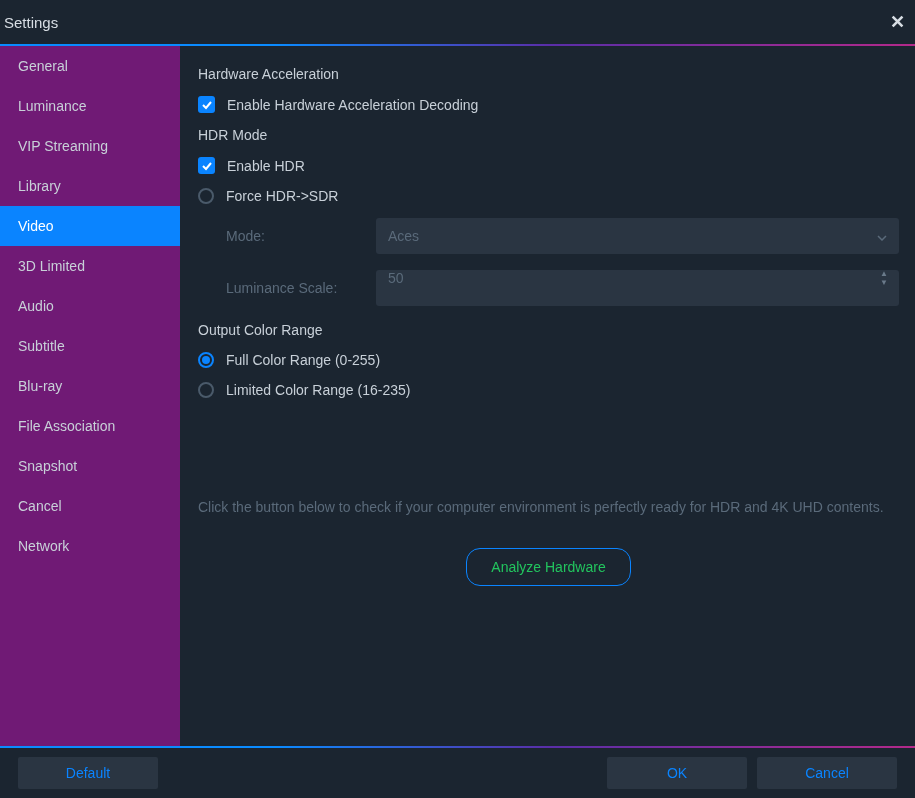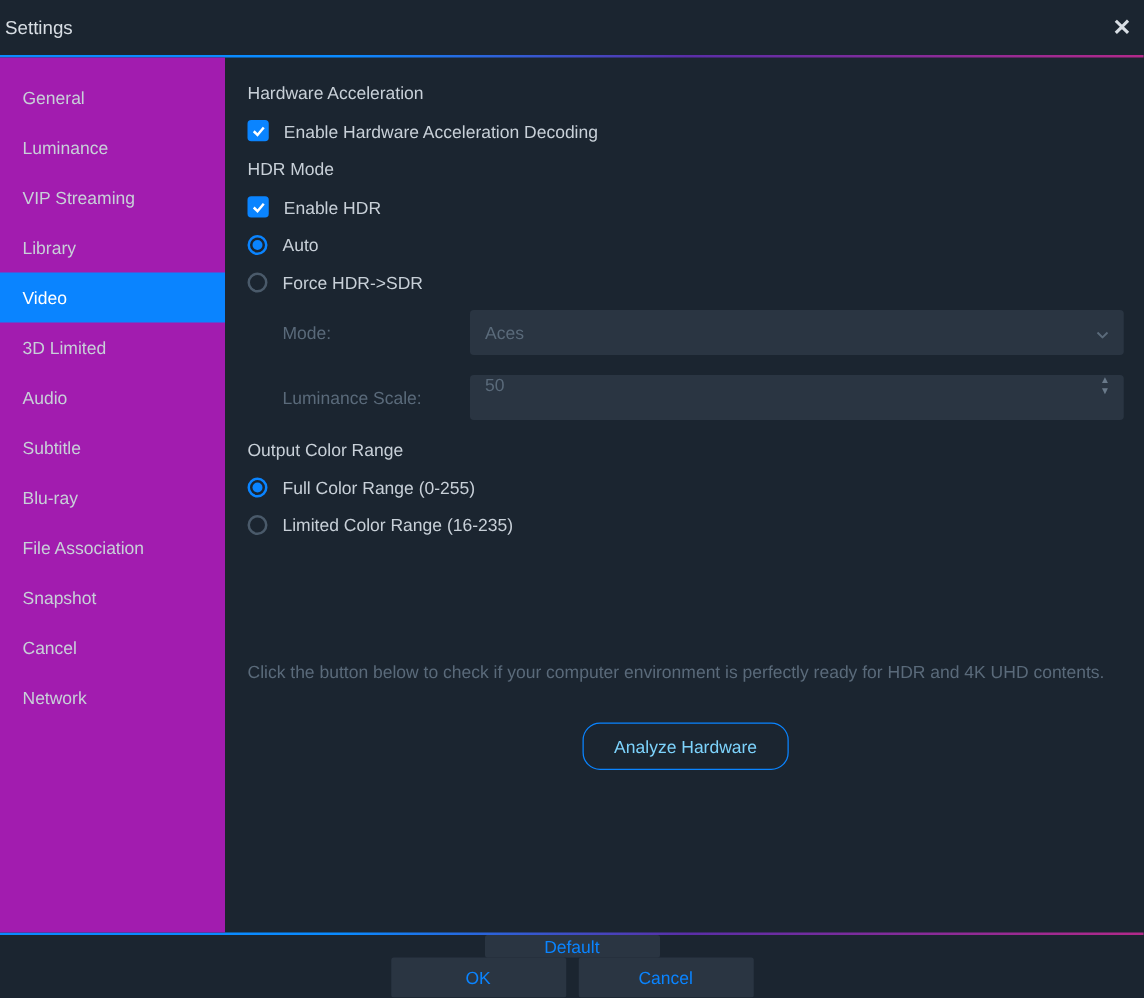--- a/index.html
+++ b/index.html
@@ -34,22 +34,21 @@
     .gradient-line {
       height: 2px;
       background: linear-gradient(90deg, #0a8bff 0%, #0a8bff 30%, #5a2ea8 60%, #b3298a 100%);
     }
     .main-area {
       display: flex;
       height: 700px;
     }
     .sidebar {
       width: 180px;
-      background: #a21caf;
-      padding-top: 12px;
+      background: #701a75;
     }
     .sidebar-item {
       padding: 12px 18px;
       color: #c8d0d8;
       cursor: pointer;
       font-size: 14px;
     }
     .sidebar-item.active {
       background: #0a84ff;
       color: #ffffff;
@@ -168,38 +167,37 @@
       line-height: 1.4;
       margin-top: 100px;
     }
     .analyze-wrap {
       display: flex;
       justify-content: center;
       margin-top: 30px;
     }
     .analyze-btn {
       border: 1px solid #0a84ff;
-      color: #7dd3fc;
+      color: #22c55e;
       background: transparent;
       padding: 10px 24px;
       font-size: 14px;
       border-radius: 14px;
       cursor: pointer;
     }
     .gradient-line-bottom {
       height: 2px;
       background: linear-gradient(90deg, #0a8bff 0%, #0a8bff 30%, #5a2ea8 60%, #b3298a 100%);
     }
     .footer {
       height: 50px;
       display: flex;
       align-items: center;
       justify-content: space-between;
       padding: 0 18px;
-      flex-direction: column;
     }
     .footer-btn {
       background: #2a3542;
       border: none;
       color: #0a84ff;
       width: 140px;
       height: 32px;
       font-size: 14px;
       cursor: pointer;
       border-radius: 2px;
@@ -250,24 +248,20 @@
     <div class="section-title">HDR Mode</div>
     <div class="row">
       <div class="checkbox">
         <svg viewBox="0 0 12 12">
             <path d="M2 6 L5 9 L10 3" stroke="#fff" stroke-width="2" fill="none"></path>
           </svg>
       </div>
       <span class="option-label">Enable HDR</span>
     </div>
 
-    <div class="row">
-      <div class="radio selected"></div>
-      <span class="option-label">Auto</span>
-    </div>
 
     <div class="row">
       <div class="radio unselected"></div>
       <span class="option-label">Force HDR-&gt;SDR</span>
     </div>
 
     <div class="form-row">
       <div class="form-label">Mode:</div>
       <div class="select-box">
         <span>Aces</span>

